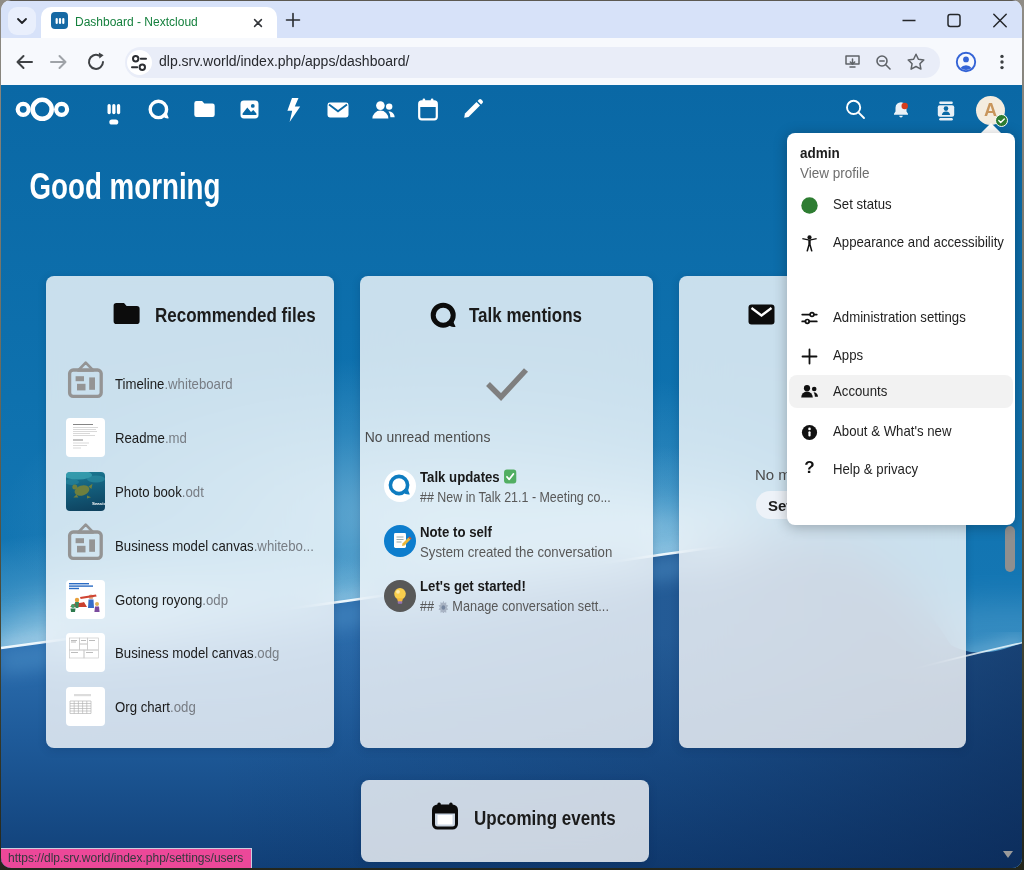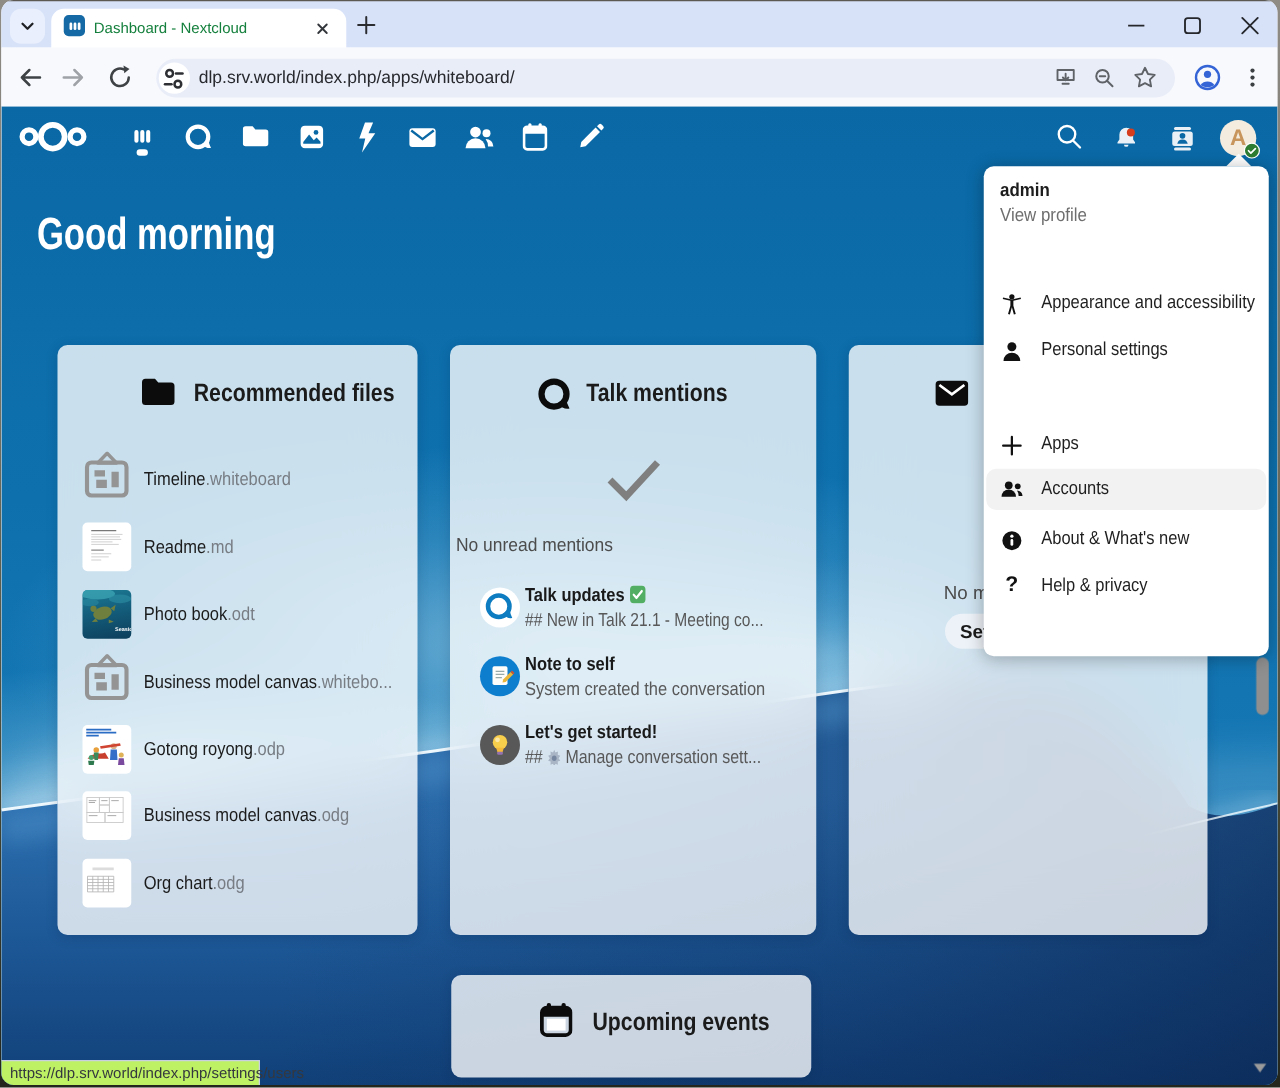--- a/index.html
+++ b/index.html
@@ -43,21 +43,21 @@
   .trow .tt1 { position:absolute; left:36px; top:-2.5px; font-size:15px; font-weight:700; color:#191919; white-space:nowrap; transform:scaleX(0.88); transform-origin:left center; }
   .trow .tt2 { position:absolute; left:36px; top:17.5px; font-size:15px; color:#585858; white-space:nowrap; transform:scaleX(0.88); transform-origin:left center; }
   
   .menu { position:absolute; left:786px; top:48px; width:228px; height:392px; background:#fff; border-radius:8px; box-shadow:0 2px 14px rgba(0,0,0,0.28); }
   .caret { position:absolute; left:979.5px; top:38px; width:0; height:0; border-left:10px solid transparent; border-right:10px solid transparent; border-bottom:10px solid #fff; }
   .mi { position:absolute; left:2px; width:224px; height:38px; }
   .mi .mico { position:absolute; left:11px; top:10px; width:19px; height:19px; }
   .mi .mtxt { position:absolute; left:44px; top:9px; font-size:15px; color:#1f1f1f; white-space:nowrap; transform:scaleX(0.88); transform-origin:left center; }
   .mhl { background:#f2f2f2; border-radius:8px; }
   
-  .status { position:absolute; left:0px; top:763px; width:207px; height:20px; background:#bef264; border-top:1px solid #c9cfde; border-right:1px solid #c9cfde; font-size:12px; color:#35383e; line-height:19px; padding-left:7px; }
+  .status { position:absolute; left:0px; top:763px; width:251px; height:20px; background:#ec4899; border-top:1px solid #c9cfde; border-right:1px solid #c9cfde; font-size:12px; color:#35383e; line-height:19px; padding-left:7px; }
 </style>
 </head>
 <body>
 <div class="win">
 
   <div class="tabstrip">
     <div class="tsearch">
         <svg width="14" height="14" viewBox="0 0 14 14">
           <path d="M3 5 L7 9 L11 5" stroke="#1f2125" stroke-width="1.8" fill="none" stroke-linecap="round" stroke-linejoin="round"></path>
         </svg>
@@ -105,21 +105,21 @@
     <div class="pill">
       <div style="position:absolute;left:1.5px;top:3.5px;width:25px;height:25px;border-radius:50%;background:#fff;"></div>
       <svg style="position:absolute;left:4px;top:6px;" width="20" height="20" viewBox="0 0 20 20">
         <g stroke="#2d2f33" stroke-width="2" fill="none" stroke-linecap="round">
           <circle cx="6.7" cy="5.7" r="2.7"></circle>
           <path d="M11.8 5.7 L17 5.7"></path>
           <path d="M3 14.3 L8.2 14.3"></path>
           <circle cx="13.3" cy="14.3" r="2.7"></circle>
         </g>
       </svg>
-      <div class="url">dlp.srv.world/index.php/apps/whiteboard/</div>
+      <div class="url">dlp.srv.world/index.php/apps/dashboard/</div>
       <svg style="position:absolute;left:718px;top:6px;" width="19" height="19" viewBox="0 0 19 19">
           <g stroke="#5f6368" stroke-width="1.5" fill="none" stroke-linecap="round" stroke-linejoin="round">
             <path d="M3 3 L16 3 L16 11 L3 11 Z M7 14 L12 14"></path>
             <path d="M9.5 6 L9.5 11 M7.3 9 L9.5 11.2 L11.7 9"></path>
           </g>
         </svg>
       <svg style="position:absolute;left:749px;top:6px;" width="19" height="19" viewBox="0 0 19 19">
           <circle cx="8" cy="8" r="5" fill="none" stroke="#5f6368" stroke-width="1.6"></circle>
           <path d="M12 12 L16 16" stroke="#5f6368" stroke-width="1.6" stroke-linecap="round"></path>
           <path d="M5.8 8 L10.2 8" stroke="#5f6368" stroke-width="1.5" stroke-linecap="round"></path>
@@ -482,37 +482,47 @@
       </div>
     </div>
 
     <div style="position:absolute; left:1004px; top:441px; width:10px; height:46px; border-radius:5px; background:#8f8f8f;"></div>
     <div style="position:absolute; left:1002px; top:766px; width:0; height:0; border-left:5.5px solid transparent; border-right:5.5px solid transparent; border-top:7px solid #9b9b9b;"></div>
 
     <div class="caret"></div>
     <div class="menu" id="menu">
       <div style="position:absolute;left:13px;top:11px;font-size:15px;font-weight:700;color:#1d1d1d;transform:scaleX(0.9);transform-origin:left center;">admin</div>
       <div style="position:absolute;left:13px;top:31px;font-size:15px;color:#6e6e6e;transform:scaleX(0.9);transform-origin:left center;">View profile</div>
+      <div class="mi" style="top:52.5px;">
+        <svg class="mico" viewBox="0 0 19 19">
+            <circle cx="9.5" cy="9.5" r="8.2" fill="#2e7d32"></circle>
+          </svg>
+        <div class="mtxt">Set status</div>
+      </div>
       <div class="mi" style="top:90.5px;">
         <svg class="mico" viewBox="0 0 19 19">
             <g fill="#111">
               <circle cx="9.5" cy="3.4" r="2.1"></circle>
               <path d="M2.2 5.2 L8.3 6.6 L8.3 10.5 L6.4 17.2 L7.9 17.6 L9.5 11.8 L11.1 17.6 L12.6 17.2 L10.7 10.5 L10.7 6.6 L16.8 5.2 L16.5 3.9 L9.5 5.5 L2.5 3.9 Z"></path>
             </g>
           </svg>
         <div class="mtxt">Appearance and accessibility</div>
       </div>
-      <div class="mi" style="top:128.5px;">
+      <div class="mi" style="top:166.3px;">
         <svg class="mico" viewBox="0 0 19 19">
-            <g fill="#111">
-              <circle cx="9.5" cy="5.4" r="3.6"></circle>
-              <path d="M2.8 16.8 a6.7 6.7 0 0 1 13.4 0 Z"></path>
-            </g>
-          </svg>
-        <div class="mtxt">Personal settings</div>
+            <g stroke="#111" stroke-width="1.7" stroke-linecap="round">
+              <path d="M2.2 5.6 L10 5.6 M13.8 5.6 L16.8 5.6"></path>
+              <path d="M2.2 12.4 L5.4 12.4 M9.2 12.4 L16.8 12.4"></path>
+            </g>
+            <g fill="none" stroke="#111" stroke-width="1.7">
+              <circle cx="12" cy="5.6" r="1.9"></circle>
+              <circle cx="7.3" cy="12.4" r="1.9"></circle>
+            </g>
+          </svg>
+        <div class="mtxt">Administration settings</div>
       </div>
       <div class="mi" style="top:204.2px;">
         <svg class="mico" viewBox="0 0 19 19">
             <path d="M9.5 2.5 L9.5 16.5 M2.5 9.5 L16.5 9.5" stroke="#111" stroke-width="1.8" stroke-linecap="round"></path>
           </svg>
         <div class="mtxt">Apps</div>
       </div>
       <div class="mi mhl" style="top:242px;height:33px;">
         <svg class="mico" viewBox="0 0 19 19" style="top:7px;">
             <g fill="#111">

